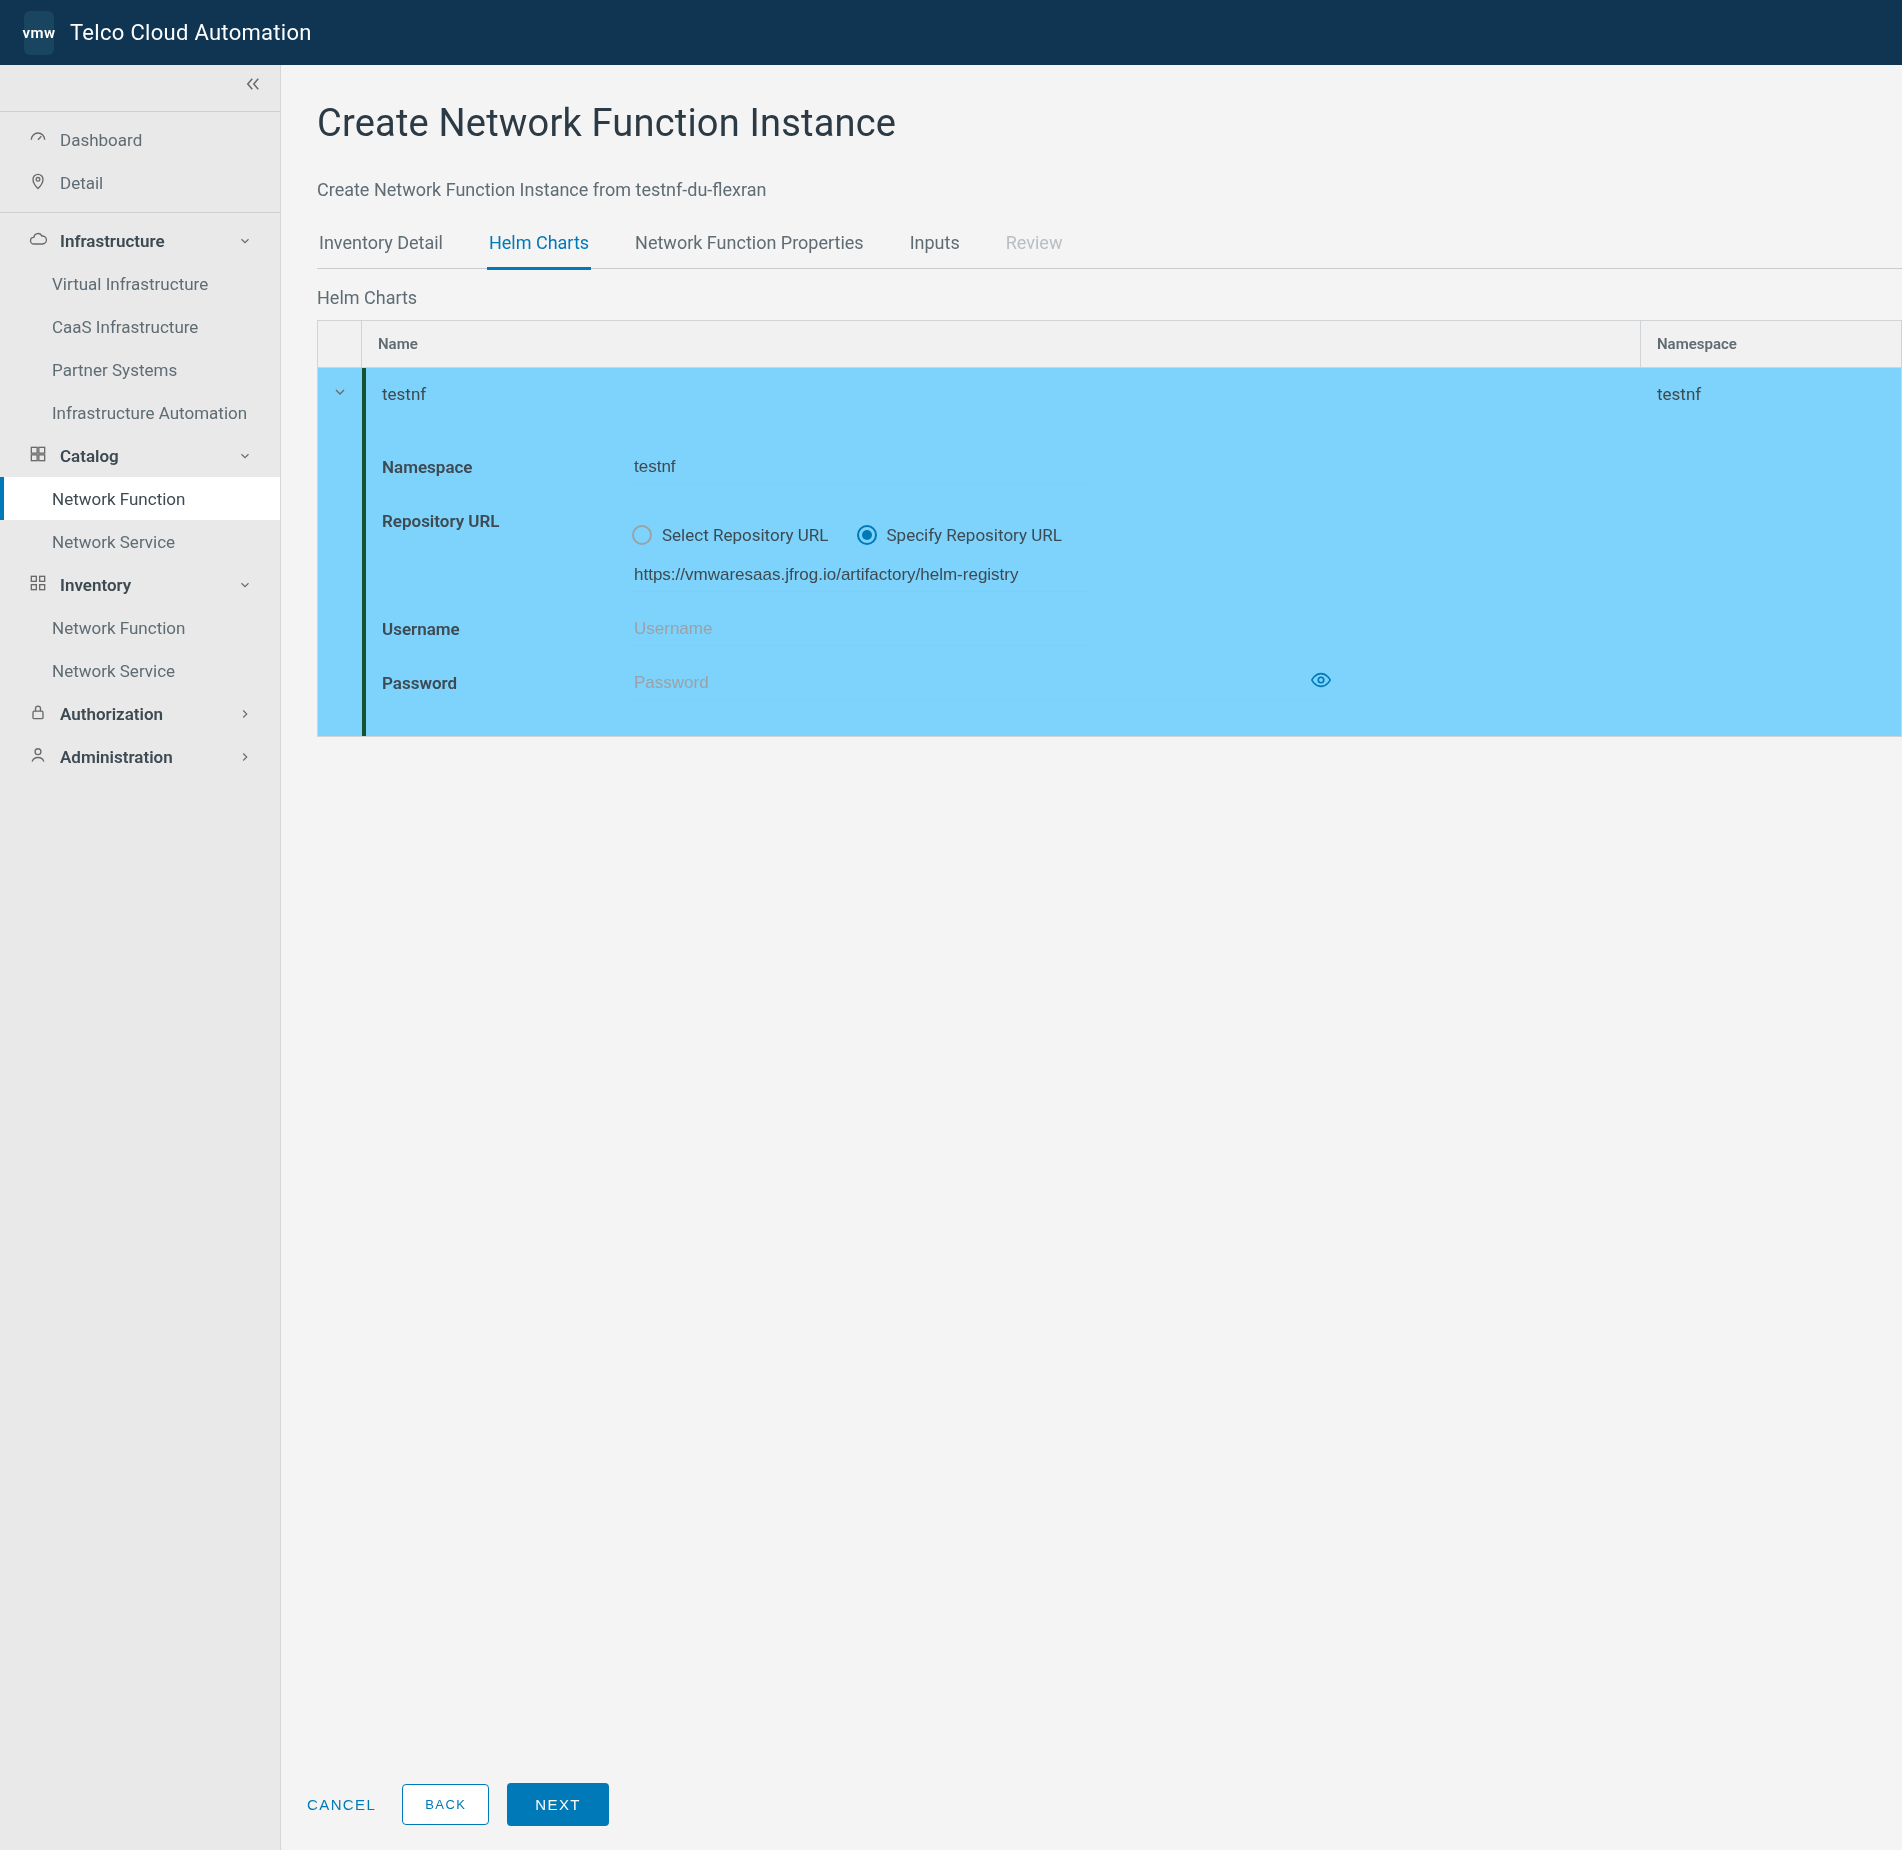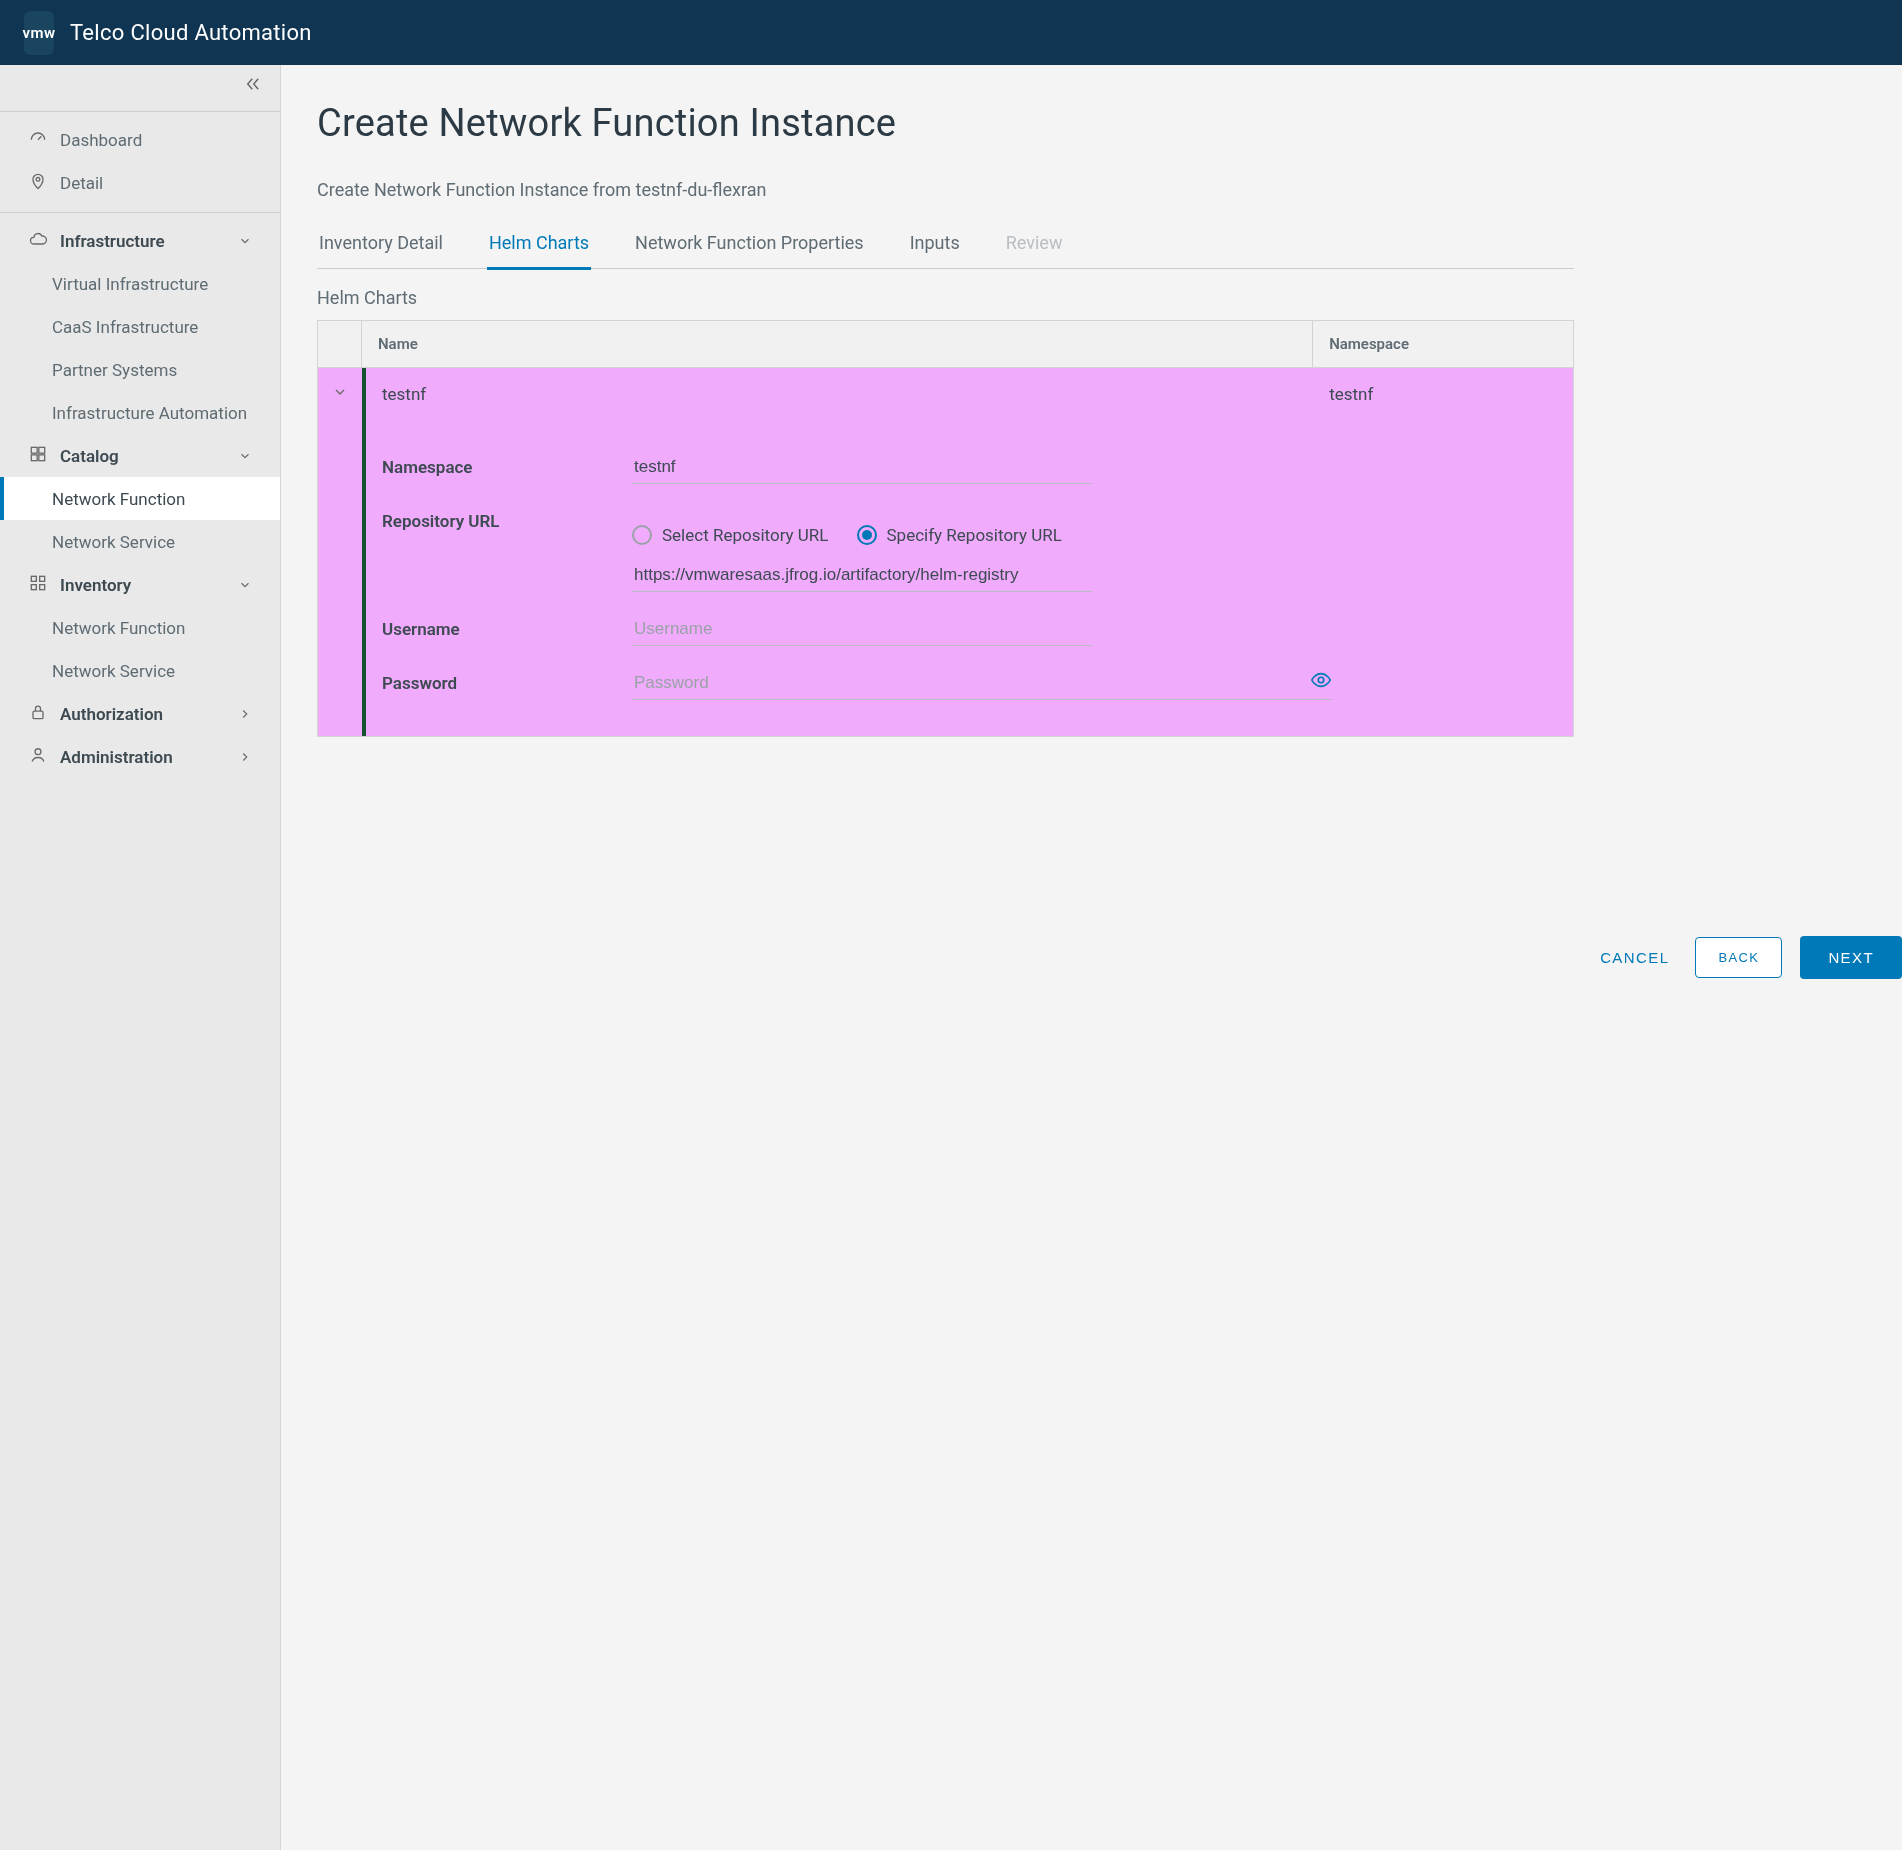--- a/index.html
+++ b/index.html
@@ -20,33 +20,33 @@
   .nav-divider { border-top:1px solid #cfcfcf; margin:8px 0 6px; }
   .nav-item { display:flex; align-items:center; height:43px; padding:0 28px; font-size:17px; color:#5f6c74; cursor:pointer; gap:12px; }
   .nav-item.section { font-weight:600; color:#3e4a52; }
   .nav-item .chev { margin-left:auto; display:flex; align-items:center; }
   .nav-item .chev svg { width:14px; height:14px; stroke:#6a6a6a; stroke-width:2; fill:none; }
   .nav-sub { padding-left:52px; font-size:17px; color:#5f6c74; height:43px; display:flex; align-items:center; cursor:pointer; }
   .nav-sub.active { background:#ffffff; border-left:4px solid #0079b8; padding-left:48px; color:#3e4a52; }
   .nav-icon svg { width:20px; height:20px; stroke:#6a6a6a; stroke-width:1.6; fill:none; }
 
   
-  .main { flex:1; background:#f4f4f4; display:flex; flex-direction:row; min-width:0; }
+  .main { flex:1; background:#f4f4f4; display:flex; flex-direction:column; min-width:0; }
   .content { flex:1; padding:36px 0 0 36px; overflow:auto; }
   .page-title { font-size:38px; font-weight:400; color:#2b3a44; margin-bottom:34px; letter-spacing:0.2px; }
   .page-subtitle { font-size:18px; color:#5f6c74; margin-bottom:32px; }
 
   .tabs { display:flex; gap:42px; border-bottom:1px solid #c8cccf; margin-right:0; }
   .tab { font-size:18px; color:#5f6c74; padding:0 2px 14px; cursor:pointer; }
   .tab.active { color:#0079b8; border-bottom:3px solid #0079b8; margin-bottom:-2px; }
   .tab.disabled { color:#b8bec2; cursor:default; }
 
   .section-label { font-size:18px; color:#5f6c74; margin:18px 0 12px; }
 
-  .table-wrap { border:1px solid #d0d4d7; background:#f0abfc; }
+  .table-wrap { border:1px solid #d0d4d7; background:#7dd3fc; }
   .table-head { display:flex; background:#f1f1f1; border-bottom:1px solid #d0d4d7; font-size:15px; font-weight:600; color:#5f6c74; }
   .col-toggle { width:44px; border-right:1px solid #d0d4d7; }
   .col-name   { flex:1; padding:14px 16px; border-right:1px solid #d0d4d7; }
   .col-ns     { width:260px; padding:14px 16px; }
 
   .row { display:flex; align-items:flex-start; }
   .row-toggle { width:44px; display:flex; justify-content:center; padding-top:16px; }
   .row-toggle svg { width:16px; height:16px; stroke:#6a6a6a; stroke-width:2; fill:none; }
   .row-body { flex:1; border-left:4px solid #14532d; }
   .row-summary { display:flex; }

